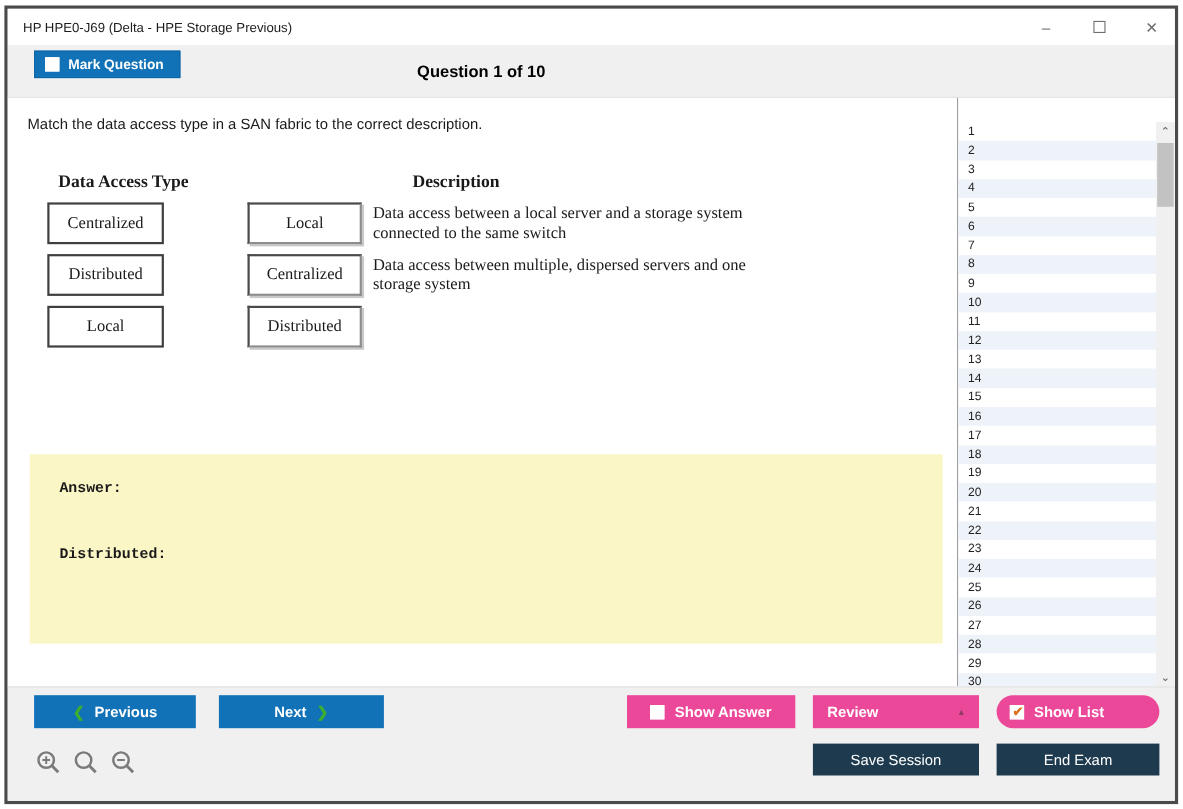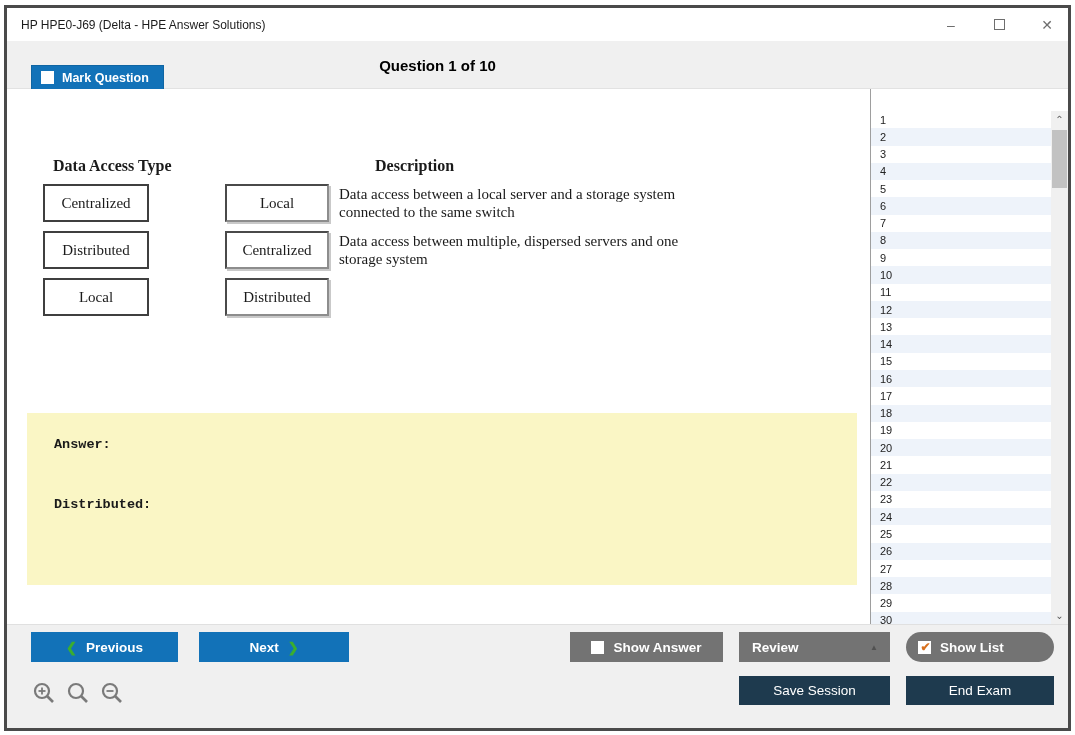--- a/index.html
+++ b/index.html
@@ -12,21 +12,21 @@
   .titlebar { position:absolute; left:0; top:0; right:0; height:33px; background:#ffffff;
               display:flex; align-items:center; }
   .titlebar .title { font-size:12px; color:#1c1c1c; padding-left:14px; }
   .win-controls { position:absolute; right:10px; top:0; height:33px; display:flex; align-items:center; gap:26px; }
   .win-btn { color:#6e6e6e; font-size:14px; width:22px; text-align:center; cursor:default; }
   .win-btn .sq { display:inline-block; width:11px; height:11px; border:1px solid #6e6e6e; }
 
   
   .headerbar { position:absolute; left:0; top:33px; right:0; height:48px; background:#f0f0f0;
                border-bottom:1px solid #e2e2e2; }
-  .mark-btn { position:absolute; left:24px; top:24px; height:25px; background:#1272b8; color:#ffffff;
+  .mark-btn { position:absolute; left:24px; top:5px; height:25px; background:#1272b8; color:#ffffff;
               display:flex; align-items:center; gap:8px; padding:0 14px 0 9px; font-size:12.5px; font-weight:bold;
               border:1px solid #0f65a3; cursor:pointer; }
   .q-counter { position:absolute; left:0; right:200px; top:0; height:48px; display:flex; align-items:center;
                justify-content:center; font-size:15px; font-weight:bold; color:#000; }
 
   
   .cb { display:inline-block; width:13px; height:13px; background:#ffffff; border:1px solid #ffffff;
         position:relative; flex:0 0 auto; }
   .cb.checked::after { content:"✔"; position:absolute; left:0; top:-2px; width:13px; text-align:center;
         font-size:12px; color:#d8701e; font-weight:bold; }
@@ -75,58 +75,59 @@
   .sb-arrow.up { top:0; }
   .sb-arrow.down { bottom:0; }
   .sb-thumb { position:absolute; left:1px; top:19px; width:15px; height:58px; background:#c2c2c2; }
 
   
   .footer { position:absolute; left:0; right:0; bottom:0; height:104px; background:#f0f0f0;
             border-top:1px solid #e0e0e0; }
   .btn { position:absolute; height:30px; display:flex; align-items:center; justify-content:center;
          gap:9px; font-size:13.5px; font-weight:bold; color:#ffffff; cursor:pointer; }
   .btn.blue { background:#1272b8; }
-  .btn.orange { background:#737373; }
+  .btn.orange { background:#ec4899; }
   .btn.navy { background:#1e3a4e; height:29px; font-weight:normal; font-size:13.5px; }
   .chev { color:#3bae2f; font-size:13px; font-weight:bold; }
   .btn-prev { left:24px; top:7px; width:147px; }
   .btn-next { left:192px; top:7px; width:150px; }
   .btn-show-answer { left:563px; top:7px; width:153px; }
   .btn-review { left:732px; top:7px; width:151px; justify-content:flex-start; padding-left:13px; }
   .btn-review .caret { position:absolute; right:12px; top:11px; font-size:8px; color:rgba(40,40,40,0.45); }
   .btn-show-list { left:899px; top:7px; width:148px; justify-content:flex-start; padding-left:12px;border-radius:15px; }
   .btn-save { left:732px; top:51px; width:151px; }
   .btn-end { left:899px; top:51px; width:148px; }
   .zoom-icons { position:absolute; left:24px; top:56px; display:flex; gap:8px; }
   .zoom-icons svg { display:block; }
 </style>
 </head>
 <body>
 
 <div class="stage">
   <div class="window">
 
     <div class="titlebar">
-      <span class="title">HP HPE0-J69 (Delta - HPE Answer Solutions)</span>
+      <span class="title">HP HPE0-J69 (Delta - HPE Storage Previous)</span>
       <div class="win-controls">
         <span class="win-btn">–</span>
         <span class="win-btn"><span class="sq"></span></span>
         <span class="win-btn">✕</span>
       </div>
     </div>
 
     <div class="headerbar">
       <div class="mark-btn">
         <span class="cb"></span>
         <span>Mark Question</span>
       </div>
       <div class="q-counter">Question 1 of 10</div>
     </div>
 
     <div class="content">
+      <p class="prompt">Match the data access type in a SAN fabric to the correct description.</p>
 
       <div class="match-area">
         <div class="left-col">
           <div class="col-header">Data Access Type</div>
           <div>
               <div class="match-box">Centralized</div>
               <div class="match-box">Distributed</div>
               <div class="match-box">Local</div>
             </div>
         </div>

